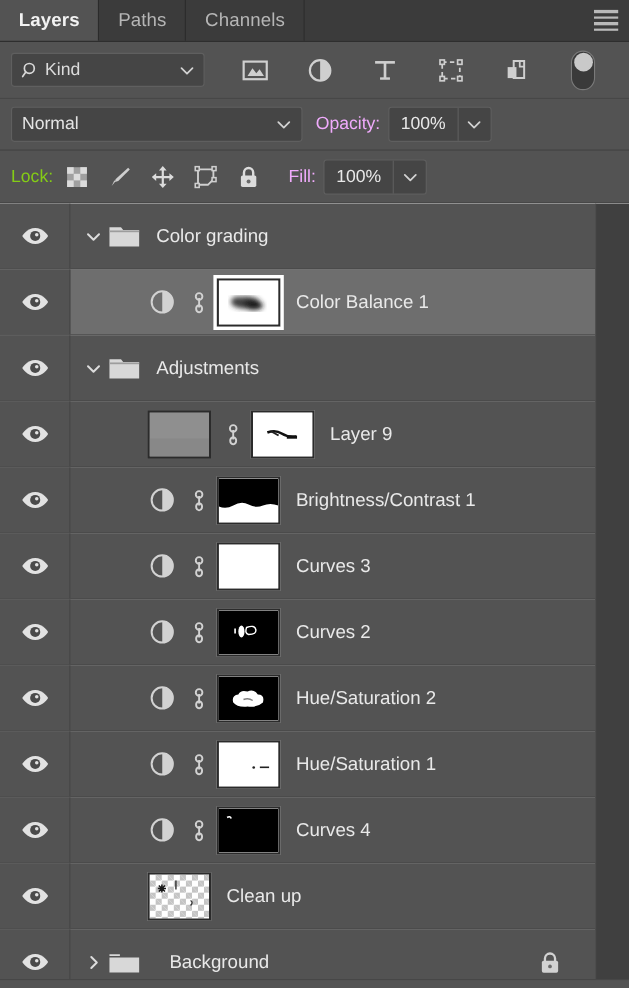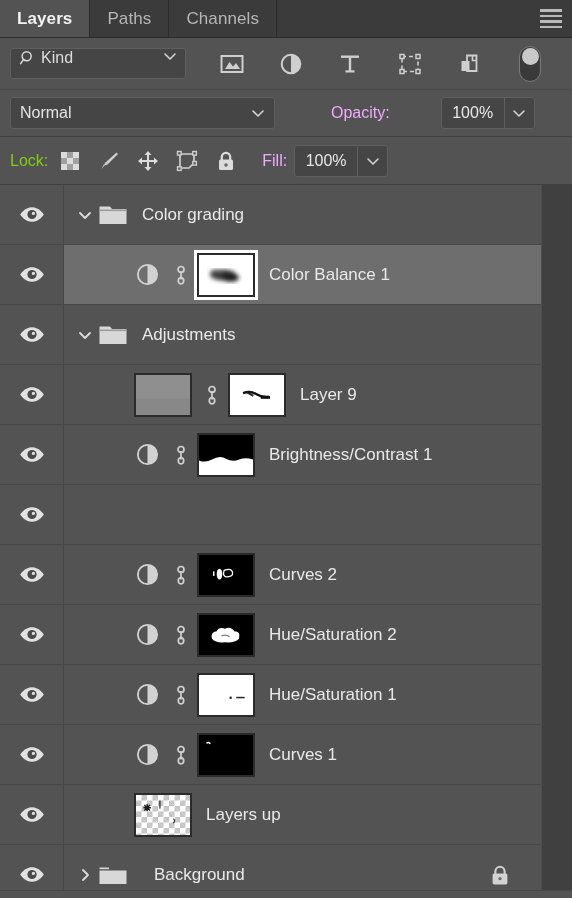--- a/index.html
+++ b/index.html
@@ -57,21 +57,21 @@
     display: flex; align-items: center;
     padding: 0 10px;
     background: #535353;
     border-bottom: 1px solid #474747;
   }
   .kind-select {
     width: 176px; height: 31px;
     background: #454545;
     border: 1px solid #5f5f5f;
     border-radius: 3px;
-    display: flex; 
+    display: flex; align-items: center;
     padding: 0 8px;
     position: relative;
   }
   .kind-select .magnifier { width: 18px; height: 18px; margin-right: 4px; flex: none; }
   .kind-label { font-size: 16px; color: #dcdcdc; flex: 1; }
   .chev { width: 14px; height: 14px; flex: none; }
   .filter-icons {
     flex: 1; display: flex; align-items: center;
     justify-content: space-around;
     padding-left: 16px; padding-right: 4px;
@@ -91,21 +91,20 @@
     background: #c9c9c9;
   }
 
   
   .blendrow {
     height: 47px; min-height: 47px;
     display: flex; align-items: center;
     padding: 0 10px;
     background: #535353;
     border-bottom: 1px solid #3f3f3f;
-    gap: 44px;
   }
   .blend-select {
     width: 265px; height: 32px;
     background: #454545;
     border: 1px solid #5f5f5f;
     border-radius: 3px;
     display: flex; align-items: center;
     padding: 0 9px;
   }
   .blend-label { font-size: 16px; color: #e4e4e4; flex: 1; }
@@ -489,20 +488,38 @@
           </div>
         </div>
         <div class="row">
           <div class="eyecell">
             <svg class="eye" viewBox="0 0 26 17">
               <path d="M13 1.2 C5.5 1.2 1.2 8.5 1.2 8.5 C1.2 8.5 5.5 15.8 13 15.8 C20.5 15.8 24.8 8.5 24.8 8.5 C24.8 8.5 20.5 1.2 13 1.2 Z" fill="#e2e2e2"></path>
               <ellipse cx="13" cy="8.5" rx="4.6" ry="4.6" fill="#4a4a4a"></ellipse>
               <circle cx="14.4" cy="7.4" r="1.6" fill="#e2e2e2"></circle>
             </svg>
           </div>
+          <div class="rowbody">
+            <div class="indent"></div>
+            <svg class="adj-icon" viewBox="0 0 28 28">
+              <circle cx="14" cy="14" r="10" fill="none" stroke="#d2d2d2" stroke-width="1.9"></circle>
+              <path d="M14 4 A10 10 0 0 1 14 24 Z" fill="#d2d2d2"></path>
+            </svg>
+            <svg class="link-icon" viewBox="0 0 16 24">
+              <path d="M8 3.5 A3 3 0 0 1 8 9.5 A3 3 0 0 1 8 3.5 Z" fill="none" stroke="#d2d2d2" stroke-width="1.7"></path>
+              <path d="M8 14.5 A3.3 3.3 0 0 1 8 21 A3.3 3.3 0 0 1 8 14.5 Z" fill="none" stroke="#d2d2d2" stroke-width="1.7"></path>
+              <line x1="8" y1="8" x2="8" y2="16.5" stroke="#d2d2d2" stroke-width="1.7"></line>
+            </svg>
+            <div class="thumb">
+              <svg class="mask-svg" viewBox="0 0 58 44" preserveAspectRatio="none">
+                <rect width="58" height="44" fill="#ffffff"></rect>
+              </svg>
+            </div>
+            <span class="layername">Curves 3</span>
+          </div>
         </div>
         <div class="row">
           <div class="eyecell">
             <svg class="eye" viewBox="0 0 26 17">
               <path d="M13 1.2 C5.5 1.2 1.2 8.5 1.2 8.5 C1.2 8.5 5.5 15.8 13 15.8 C20.5 15.8 24.8 8.5 24.8 8.5 C24.8 8.5 20.5 1.2 13 1.2 Z" fill="#e2e2e2"></path>
               <ellipse cx="13" cy="8.5" rx="4.6" ry="4.6" fill="#4a4a4a"></ellipse>
               <circle cx="14.4" cy="7.4" r="1.6" fill="#e2e2e2"></circle>
             </svg>
           </div>
           <div class="rowbody">
@@ -603,41 +620,41 @@
               <path d="M8 3.5 A3 3 0 0 1 8 9.5 A3 3 0 0 1 8 3.5 Z" fill="none" stroke="#d2d2d2" stroke-width="1.7"></path>
               <path d="M8 14.5 A3.3 3.3 0 0 1 8 21 A3.3 3.3 0 0 1 8 14.5 Z" fill="none" stroke="#d2d2d2" stroke-width="1.7"></path>
               <line x1="8" y1="8" x2="8" y2="16.5" stroke="#d2d2d2" stroke-width="1.7"></line>
             </svg>
             <div class="thumb">
               <svg class="mask-svg" viewBox="0 0 58 44" preserveAspectRatio="none">
                 <rect width="58" height="44" fill="#000000"></rect>
                 <path d="M8 9 Q11 7 12 10" stroke="#ffffff" stroke-width="1.6" fill="none"></path>
               </svg>
             </div>
-            <span class="layername">Curves 1</span>
+            <span class="layername">Curves 4</span>
           </div>
         </div>
         <div class="row">
           <div class="eyecell">
             <svg class="eye" viewBox="0 0 26 17">
               <path d="M13 1.2 C5.5 1.2 1.2 8.5 1.2 8.5 C1.2 8.5 5.5 15.8 13 15.8 C20.5 15.8 24.8 8.5 24.8 8.5 C24.8 8.5 20.5 1.2 13 1.2 Z" fill="#e2e2e2"></path>
               <ellipse cx="13" cy="8.5" rx="4.6" ry="4.6" fill="#4a4a4a"></ellipse>
               <circle cx="14.4" cy="7.4" r="1.6" fill="#e2e2e2"></circle>
             </svg>
           </div>
           <div class="rowbody">
             <div class="indent"></div>
             <div class="thumb thumb-checker" style="margin-left:12px;">
               <svg class="mask-svg" viewBox="0 0 58 44" preserveAspectRatio="none">
                 <path d="M8 14 L16 14 M12 10 L12 18 M9 11 L15 17 M15 11 L9 17" stroke="#1a1a1a" stroke-width="1.5"></path>
                 <rect x="25" y="6" width="1.4" height="9" fill="#333"></rect>
                 <path d="M40 26 q3 2 0 5" stroke="#333" stroke-width="1.3" fill="none"></path>
               </svg>
             </div>
-            <span class="layername">Layers up</span>
+            <span class="layername">Clean up</span>
           </div>
         </div>
         <div class="row">
           <div class="eyecell">
             <svg class="eye" viewBox="0 0 26 17">
               <path d="M13 1.2 C5.5 1.2 1.2 8.5 1.2 8.5 C1.2 8.5 5.5 15.8 13 15.8 C20.5 15.8 24.8 8.5 24.8 8.5 C24.8 8.5 20.5 1.2 13 1.2 Z" fill="#e2e2e2"></path>
               <ellipse cx="13" cy="8.5" rx="4.6" ry="4.6" fill="#4a4a4a"></ellipse>
               <circle cx="14.4" cy="7.4" r="1.6" fill="#e2e2e2"></circle>
             </svg>
           </div>

